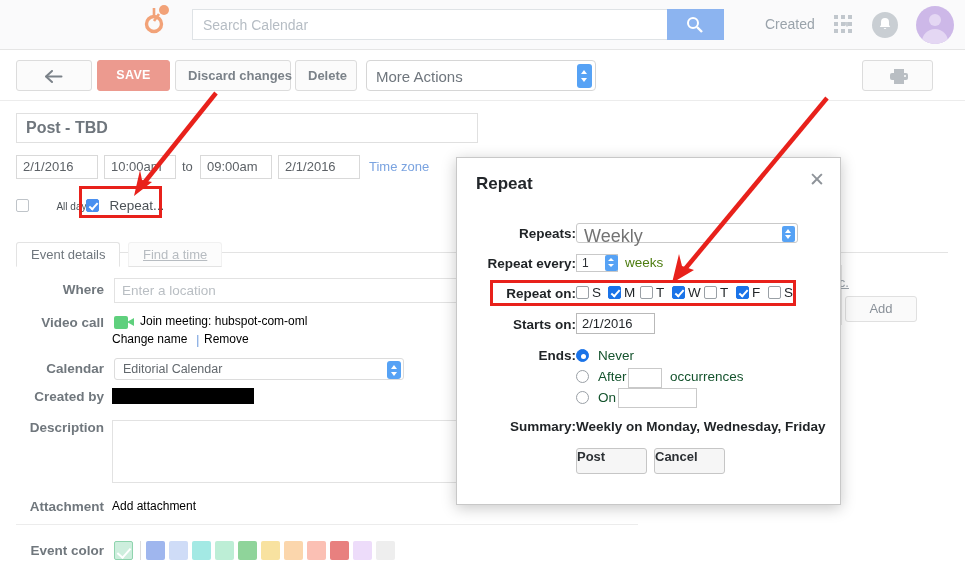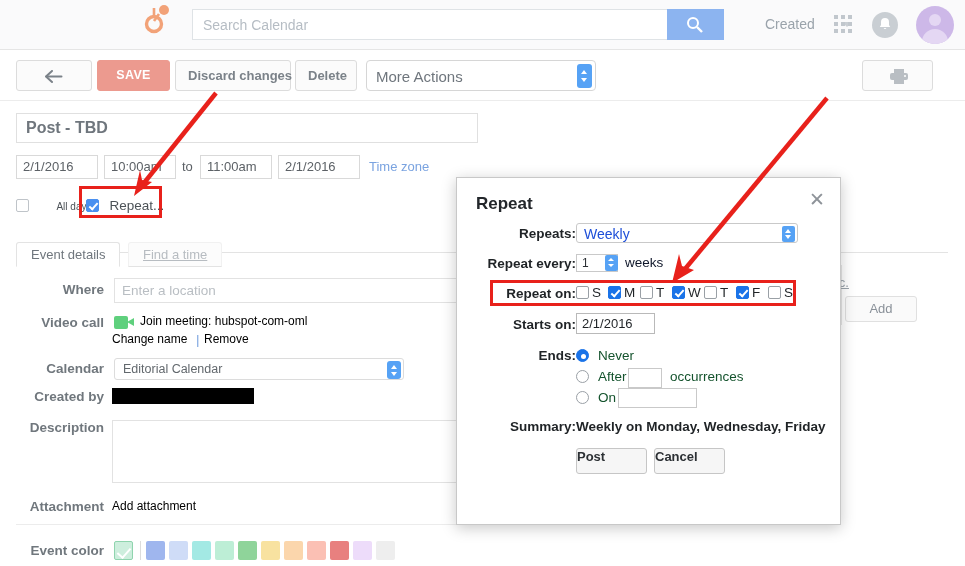--- a/index.html
+++ b/index.html
@@ -228,55 +228,54 @@
     border:1px solid #e0e0e0; background:#fafafa; border-radius:3px;
     font-size:13px; color:#8a9199; line-height:24px; text-align:center; cursor:pointer;
   }
   .vbar{ position:absolute; left:841px; top:265px; width:1px; height:60px; background:#e7e7e7; }
 
   
   .dialog{
     position:absolute; left:456px; top:157px; width:385px; height:348px;
     background:#ffffff; border:1px solid #c8c8c8;
     box-shadow:0 3px 14px rgba(0,0,0,.22);
-    margin-top:20px;
   }
   .dlg-title{
     position:absolute; left:19px; top:16px; font-size:17px; font-weight:bold; color:#23272b;
   }
   .dlg-close{
     position:absolute; right:14px; top:14px; width:18px;height:18px; cursor:pointer;
     color:#8e9399; font-size:19px; line-height:16px; text-align:center;
   }
   .dlg-label{
     position:absolute; width:118px; text-align:right; font-size:13.5px;
     font-weight:bold; color:#1f2326;
   }
   .dlg-sel{
     position:absolute; left:576px; top:223px; width:222px; height:20px;
     border:1px solid #c9c9c9; border-radius:3px; background:#fff;
   }
-  .dlg-sel span{ position:absolute; left:7px; top:2px; font-size:14px; color:#1d4ed8; }
+  .dlg-sel span{ position:absolute; left:7px; top:2px; font-size:18px; color:#737373; }
   .dlg-sel .stepper{ right:2px;top:2px;width:13px;height:16px;border-radius:2px; }
   .dlg-sel .stepper:before{ top:3px; left:3px; }
   .dlg-sel .stepper:after{ top:9px; left:3px; }
   .num-box{
     position:absolute; left:576px; top:254px; width:42px; height:18px;
     border:1px solid #c9c9c9; background:#fff; font-size:12px; color:#2c3034;
     padding:0 5px; line-height:16px;
   }
   .num-step{
     position:absolute; left:605px; top:255px; width:13px; height:16px;
     background:#56a2f5; border-radius:2px;
   }
   .num-step:before{ content:"";position:absolute;left:3px;top:3px;
     border-left:3px solid transparent;border-right:3px solid transparent;border-bottom:3.5px solid #fff;}
   .num-step:after{ content:"";position:absolute;left:3px;top:9px;
     border-left:3px solid transparent;border-right:3px solid transparent;border-top:3.5px solid #fff;}
-  .weeks-lbl{ position:absolute; left:625px; top:255px; font-size:13.5px; color:#0f172a; }
+  .weeks-lbl{ position:absolute; left:625px; top:255px; font-size:13.5px; color:#4d7c0f; }
 
   .repeaton-box{
     position:absolute; left:490px; top:280px; width:306px; height:26px;
     border:3px solid #e8211b;
   }
   .dcb{
     position:absolute; top:286px; width:13px; height:13px;
     border:1px solid #9aa0a6; background:#fff; border-radius:2px;
   }
   .dcb.on{ background:#1a73e8; border-color:#1a73e8; }
@@ -387,21 +386,21 @@
       </div>
       <div class="bot"></div>
   </div>
 </div>
 
 <div class="title-field">Post - TBD</div>
 
 <div class="dfield d1">2/1/2016</div>
 <div class="dfield d2">10:00am</div>
 <div class="to-lbl">to</div>
-<div class="dfield d3">11:00am</div>
+<div class="dfield d3">09:00am</div>
 <div class="dfield d4">2/1/2016</div>
 <div class="tz-link">Time zone</div>
 
 <div class="allday-row">
   <span class="cb"></span>
   <span class="allday-lbl">All day</span>
 </div>
 <div class="repeat-box"></div>
 <div class="repeat-inner">
   <span class="cb checked"></span>

